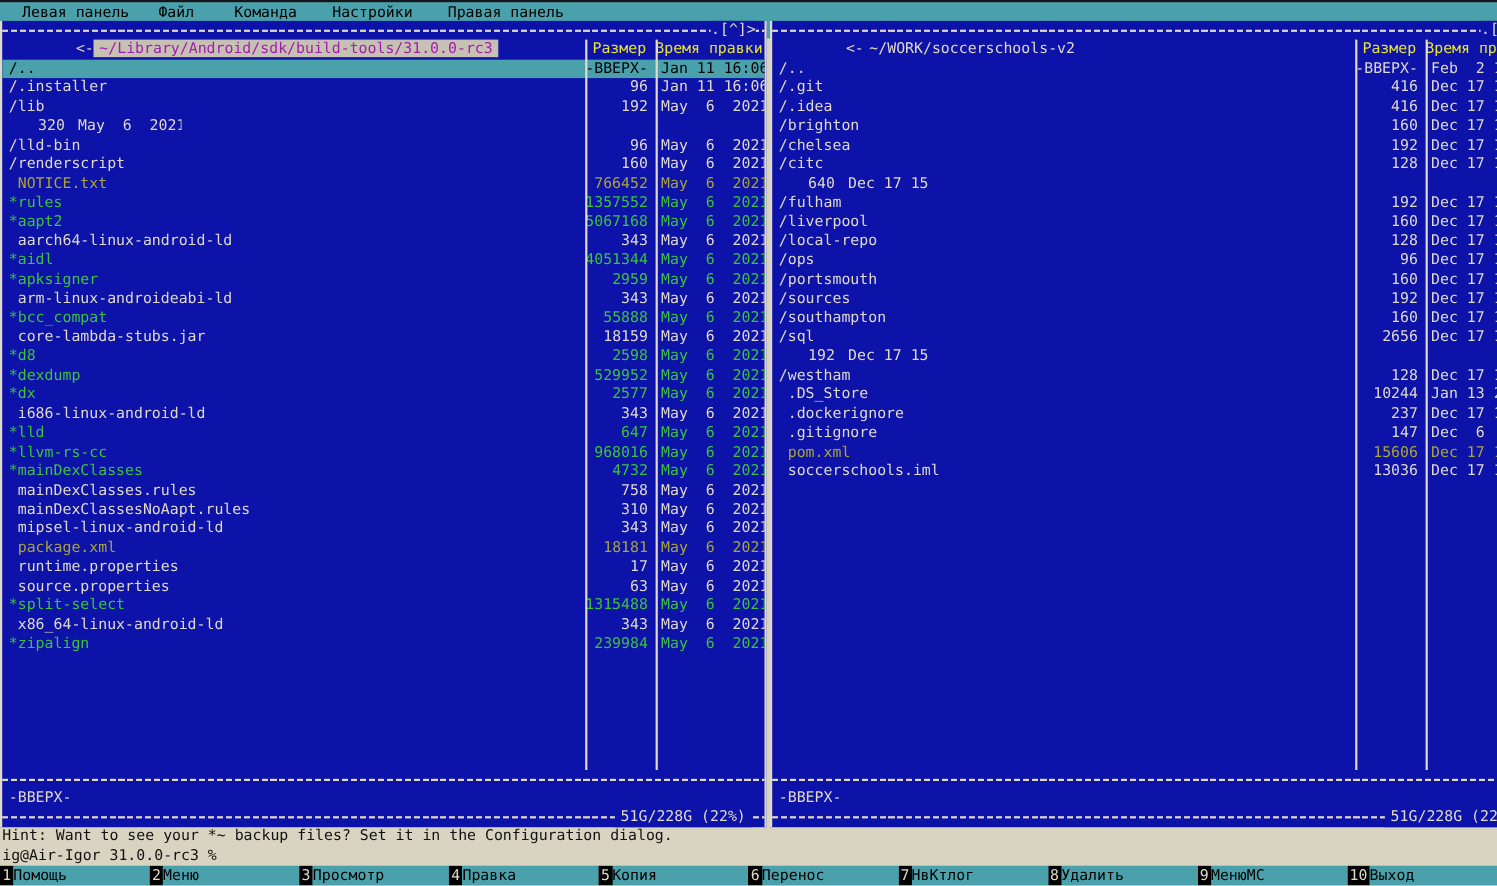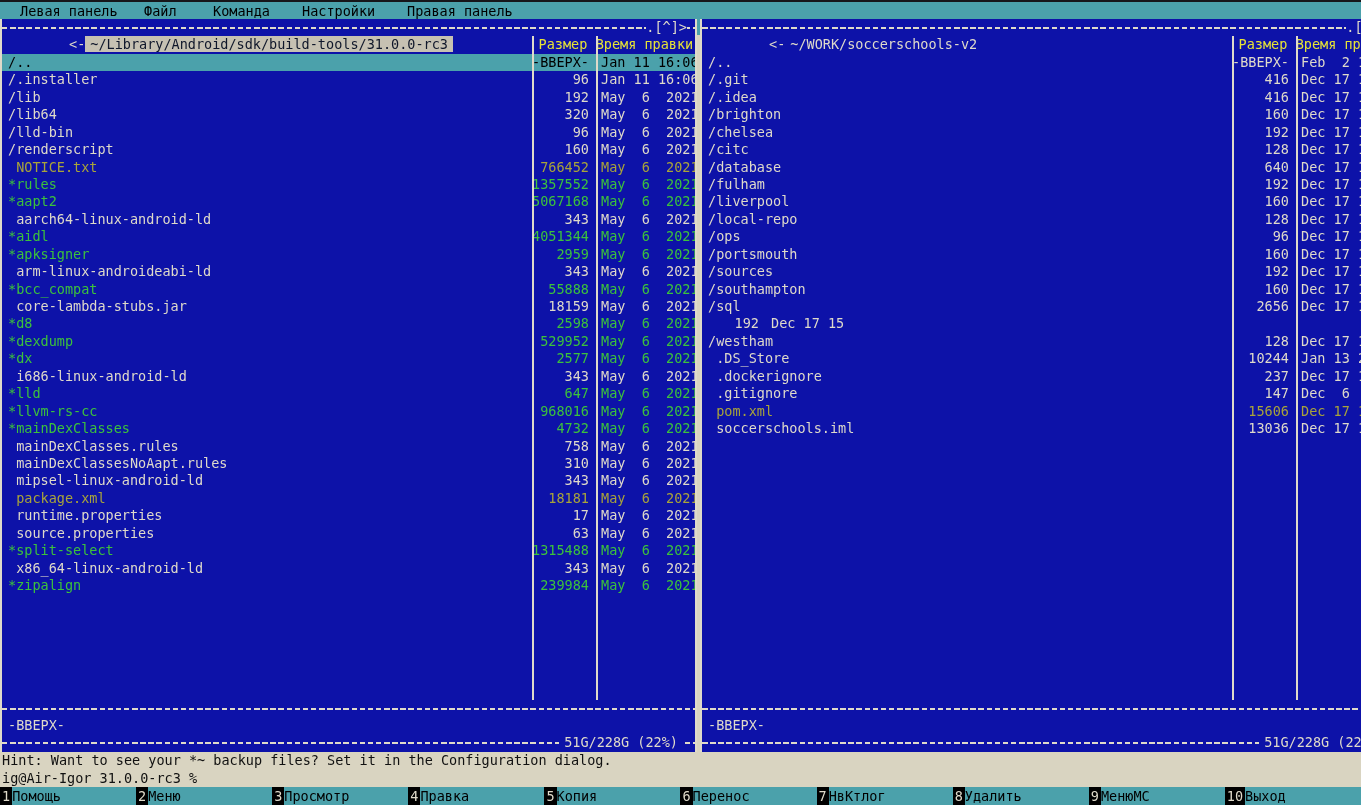--- a/index.html
+++ b/index.html
@@ -38,21 +38,21 @@
   }
   .panel-left{left:0;}
   .panel-right{left:700px;}
   .brow{position:relative;height:var(--rh);}
   .brow::before{
     content:"";position:absolute;left:0;right:0;top:8px;height:2px;
     background:repeating-linear-gradient(90deg,var(--fg) 0 5.5px,transparent 5.5px 8.13px);
   }
   .ptitle{position:absolute;left:2px;top:0;white-space:pre;z-index:2;}
   .arrow{background:var(--blue);color:var(--fg);white-space:pre;}
-  .pathchip{background:var(--chip);color:#0f172a;padding:0 5px;white-space:pre;}
+  .pathchip{background:var(--chip);color:#a21caf;padding:0 5px;white-space:pre;}
   .pathplain{background:var(--blue);color:var(--fg);padding:0 5px;white-space:pre;}
   .pctrl{position:absolute;right:8px;top:0;background:var(--blue);color:var(--fg);z-index:2;white-space:pre;}
   .disk{position:absolute;right:12px;top:0;background:var(--blue);color:var(--fg);z-index:2;white-space:pre;padding:0 5px;}
   
   .row,.phead{display:flex;height:var(--rh);white-space:pre;overflow:hidden;}
   .nm{flex:1 1 auto;padding-left:6px;overflow:hidden;position:relative;}
   .sz{width:62px;flex:0 0 62px;text-align:right;padding-right:5px;overflow:hidden;}
   .dt{width:101px;flex:0 0 101px;padding-left:7px;overflow:hidden;}
   .phead{color:var(--yellow);}
   .phead .sz,.phead .dt{text-align:center;padding:0;}
@@ -103,21 +103,21 @@
         
         
       </span>
       <span class="sz">Размер</span>
       <span class="dt">Время правки</span>
     </div>
     <div class="filelist">
         <div class="row sel"><span class="nm t-dir">/..</span><span class="sz t-dir">-ВВЕРХ-</span><span class="dt t-dir">Jan 11 16:06</span></div>
         <div class="row"><span class="nm t-dir">/.installer</span><span class="sz t-dir">96</span><span class="dt t-dir">Jan 11 16:06</span></div>
         <div class="row"><span class="nm t-dir">/lib</span><span class="sz t-dir">192</span><span class="dt t-dir">May  6  2021</span></div>
-        <div class="row"><span class="nm t-dir">/lib64</span><span class="sz t-dir">320</span><span class="dt t-dir">May  6  2021</span></div>
+        <div class="row"><span class="sz t-dir">320</span><span class="dt t-dir">May  6  2021</span></div>
         <div class="row"><span class="nm t-dir">/lld-bin</span><span class="sz t-dir">96</span><span class="dt t-dir">May  6  2021</span></div>
         <div class="row"><span class="nm t-dir">/renderscript</span><span class="sz t-dir">160</span><span class="dt t-dir">May  6  2021</span></div>
         <div class="row"><span class="nm t-doc"> NOTICE.txt</span><span class="sz t-doc">766452</span><span class="dt t-doc">May  6  2021</span></div>
         <div class="row"><span class="nm t-exec">*rules</span><span class="sz t-exec">1357552</span><span class="dt t-exec">May  6  2021</span></div>
         <div class="row"><span class="nm t-exec">*aapt2</span><span class="sz t-exec">5067168</span><span class="dt t-exec">May  6  2021</span></div>
         <div class="row"><span class="nm t-file"> aarch64-linux-android-ld</span><span class="sz t-file">343</span><span class="dt t-file">May  6  2021</span></div>
         <div class="row"><span class="nm t-exec">*aidl</span><span class="sz t-exec">4051344</span><span class="dt t-exec">May  6  2021</span></div>
         <div class="row"><span class="nm t-exec">*apksigner</span><span class="sz t-exec">2959</span><span class="dt t-exec">May  6  2021</span></div>
         <div class="row"><span class="nm t-file"> arm-linux-androideabi-ld</span><span class="sz t-file">343</span><span class="dt t-file">May  6  2021</span></div>
         <div class="row"><span class="nm t-exec">*bcc_compat</span><span class="sz t-exec">55888</span><span class="dt t-exec">May  6  2021</span></div>
@@ -169,21 +169,21 @@
       <span class="sz">Размер</span>
       <span class="dt">Время правки</span>
     </div>
     <div class="filelist">
         <div class="row"><span class="nm t-dir">/..</span><span class="sz t-dir">-ВВЕРХ-</span><span class="dt t-dir">Feb  2 14</span></div>
         <div class="row"><span class="nm t-dir">/.git</span><span class="sz t-dir">416</span><span class="dt t-dir">Dec 17 15</span></div>
         <div class="row"><span class="nm t-dir">/.idea</span><span class="sz t-dir">416</span><span class="dt t-dir">Dec 17 15</span></div>
         <div class="row"><span class="nm t-dir">/brighton</span><span class="sz t-dir">160</span><span class="dt t-dir">Dec 17 15</span></div>
         <div class="row"><span class="nm t-dir">/chelsea</span><span class="sz t-dir">192</span><span class="dt t-dir">Dec 17 15</span></div>
         <div class="row"><span class="nm t-dir">/citc</span><span class="sz t-dir">128</span><span class="dt t-dir">Dec 17 15</span></div>
-        <div class="row"><span class="nm t-dir">/database</span><span class="sz t-dir">640</span><span class="dt t-dir">Dec 17 15</span></div>
+        <div class="row"><span class="sz t-dir">640</span><span class="dt t-dir">Dec 17 15</span></div>
         <div class="row"><span class="nm t-dir">/fulham</span><span class="sz t-dir">192</span><span class="dt t-dir">Dec 17 15</span></div>
         <div class="row"><span class="nm t-dir">/liverpool</span><span class="sz t-dir">160</span><span class="dt t-dir">Dec 17 15</span></div>
         <div class="row"><span class="nm t-dir">/local-repo</span><span class="sz t-dir">128</span><span class="dt t-dir">Dec 17 15</span></div>
         <div class="row"><span class="nm t-dir">/ops</span><span class="sz t-dir">96</span><span class="dt t-dir">Dec 17 15</span></div>
         <div class="row"><span class="nm t-dir">/portsmouth</span><span class="sz t-dir">160</span><span class="dt t-dir">Dec 17 15</span></div>
         <div class="row"><span class="nm t-dir">/sources</span><span class="sz t-dir">192</span><span class="dt t-dir">Dec 17 15</span></div>
         <div class="row"><span class="nm t-dir">/southampton</span><span class="sz t-dir">160</span><span class="dt t-dir">Dec 17 15</span></div>
         <div class="row"><span class="nm t-dir">/sql</span><span class="sz t-dir">2656</span><span class="dt t-dir">Dec 17 15</span></div>
         <div class="row"><span class="sz t-dir">192</span><span class="dt t-dir">Dec 17 15</span></div>
         <div class="row"><span class="nm t-dir">/westham</span><span class="sz t-dir">128</span><span class="dt t-dir">Dec 17 15</span></div>

